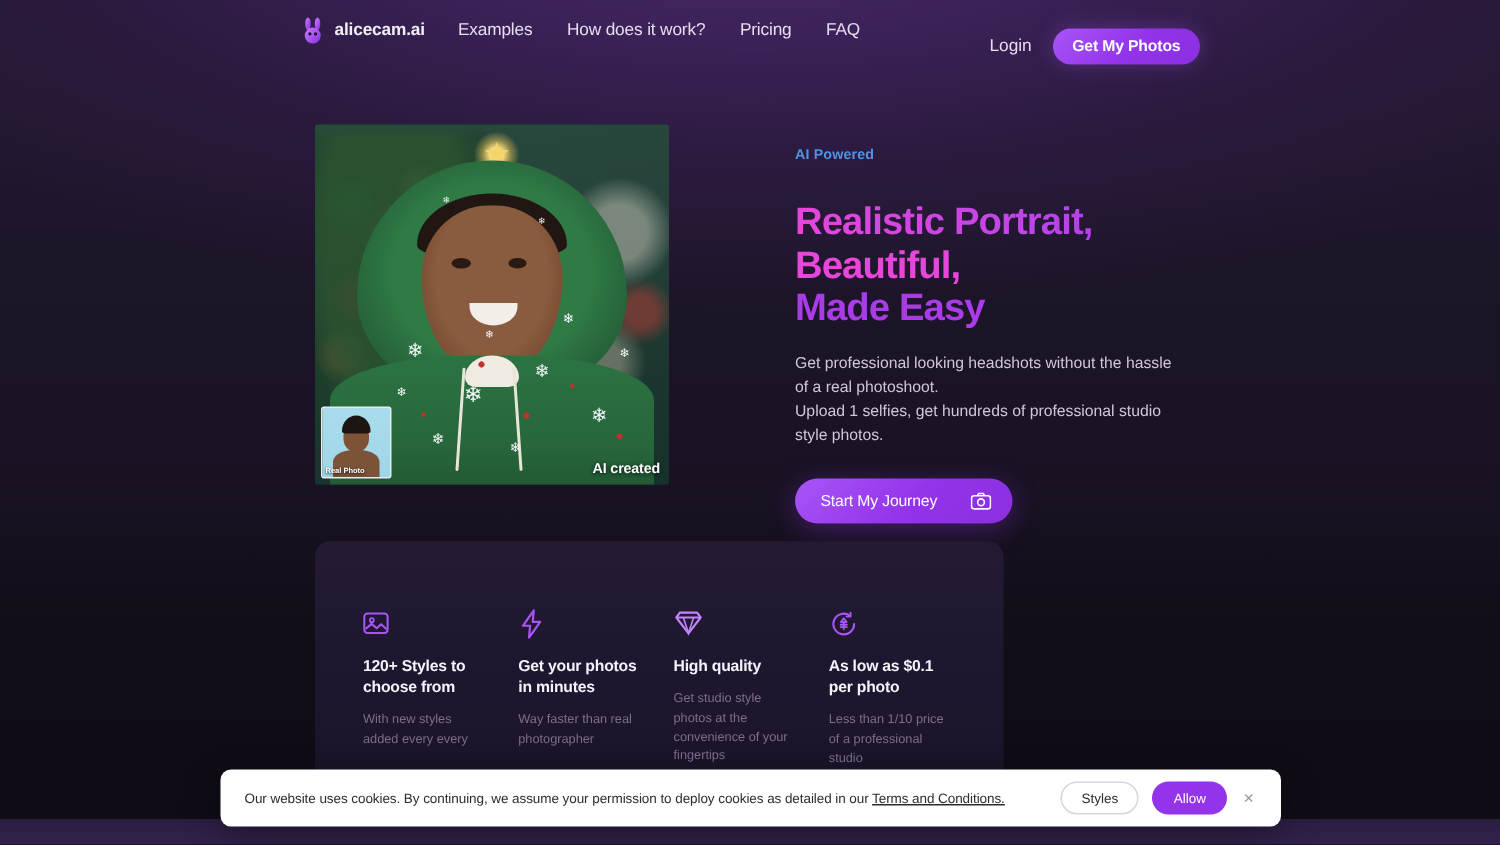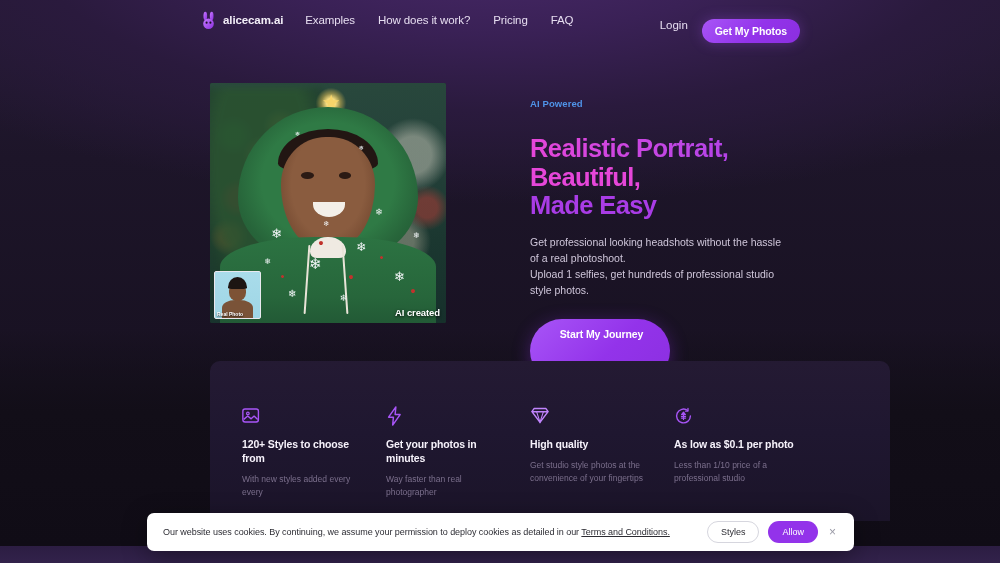--- a/index.html
+++ b/index.html
@@ -44,21 +44,21 @@
   .brand{ display:flex; align-items:center; gap:6px; margin-right:22px; }
   .brand-logo{ width:17px; height:19px; display:block; }
   .brand-name{
     color:#f2eef7; font-size:11.5px; font-weight:bold; letter-spacing:-0.1px;
   }
   .nav-links{ display:flex; align-items:center; gap:23px; }
   .nav-link{
     color:#e6ddf0; font-size:11.5px; letter-spacing:-0.1px;
     text-decoration:none; cursor:pointer; white-space:nowrap;
   }
-  .nav-right{ margin-left:auto; display:flex; gap:14px;margin-top:21px; }
+  .nav-right{ margin-left:auto; display:flex; align-items:center; gap:14px;margin-top:21px; }
   .login-link{ color:#e6ddf0; font-size:11.5px; text-decoration:none; cursor:pointer; }
   .cta-btn{
     background:linear-gradient(135deg,#a855f7 0%,#9333ea 55%,#8b2fe0 100%);
     color:#fff; font-size:10.5px; font-weight:bold; letter-spacing:-0.1px;
     border:none; border-radius:999px; padding:6px 13px; cursor:pointer;
     box-shadow:0 0 14px rgba(168,85,247,0.30);
     white-space:nowrap;
   }
 
   
@@ -177,27 +177,27 @@
   .headline .l3{ color:#a93ce6; }
   .sub{
     color:#cfc6da; font-size:10.5px; line-height:1.55; margin-bottom:20px;
   }
   .sub p{ margin:0; }
   .journey-btn{
     display:inline-flex; align-items:center; justify-content:space-between;
     gap:22px; min-width:140px;
     background:linear-gradient(135deg,#a855f7 0%,#9333ea 55%,#8b2fe0 100%);
     border:none; border-radius:999px; padding:9px 14px 9px 17px;
-    color:#fff; font-size:10.5px; font-weight:bold; letter-spacing:-0.1px;
-    cursor:pointer; box-shadow:0 4px 18px rgba(147,51,234,0.35);flex-direction:column;
+    color:#fff; font-size:10.5px; font-weight:normal; letter-spacing:-0.1px;
+    cursor:pointer; box-shadow:0 4px 18px rgba(147,51,234,0.35);
   }
 
   
   .features{
-    position:absolute; left:210px; top:361px; width:680px; height:160px;
+    position:absolute; left:210px; top:361px; width:459px; height:160px;
     background:linear-gradient(180deg,#241a33 0%,#1f1730 45%,#1b1429 100%);
     border-radius:10px 10px 0 0;
     padding:45px 32px 0 32px;
     display:flex; gap:0;
   }
   .feat{ width:125px; margin-right:19px; }
   .feat:last-child{ margin-right:0; }
   .feat-icon{ height:20px; margin-bottom:11px; color:#a855f7; }
   .feat-title{
     color:#f6f2fb; font-size:10.5px; font-weight:bold; line-height:1.35;

